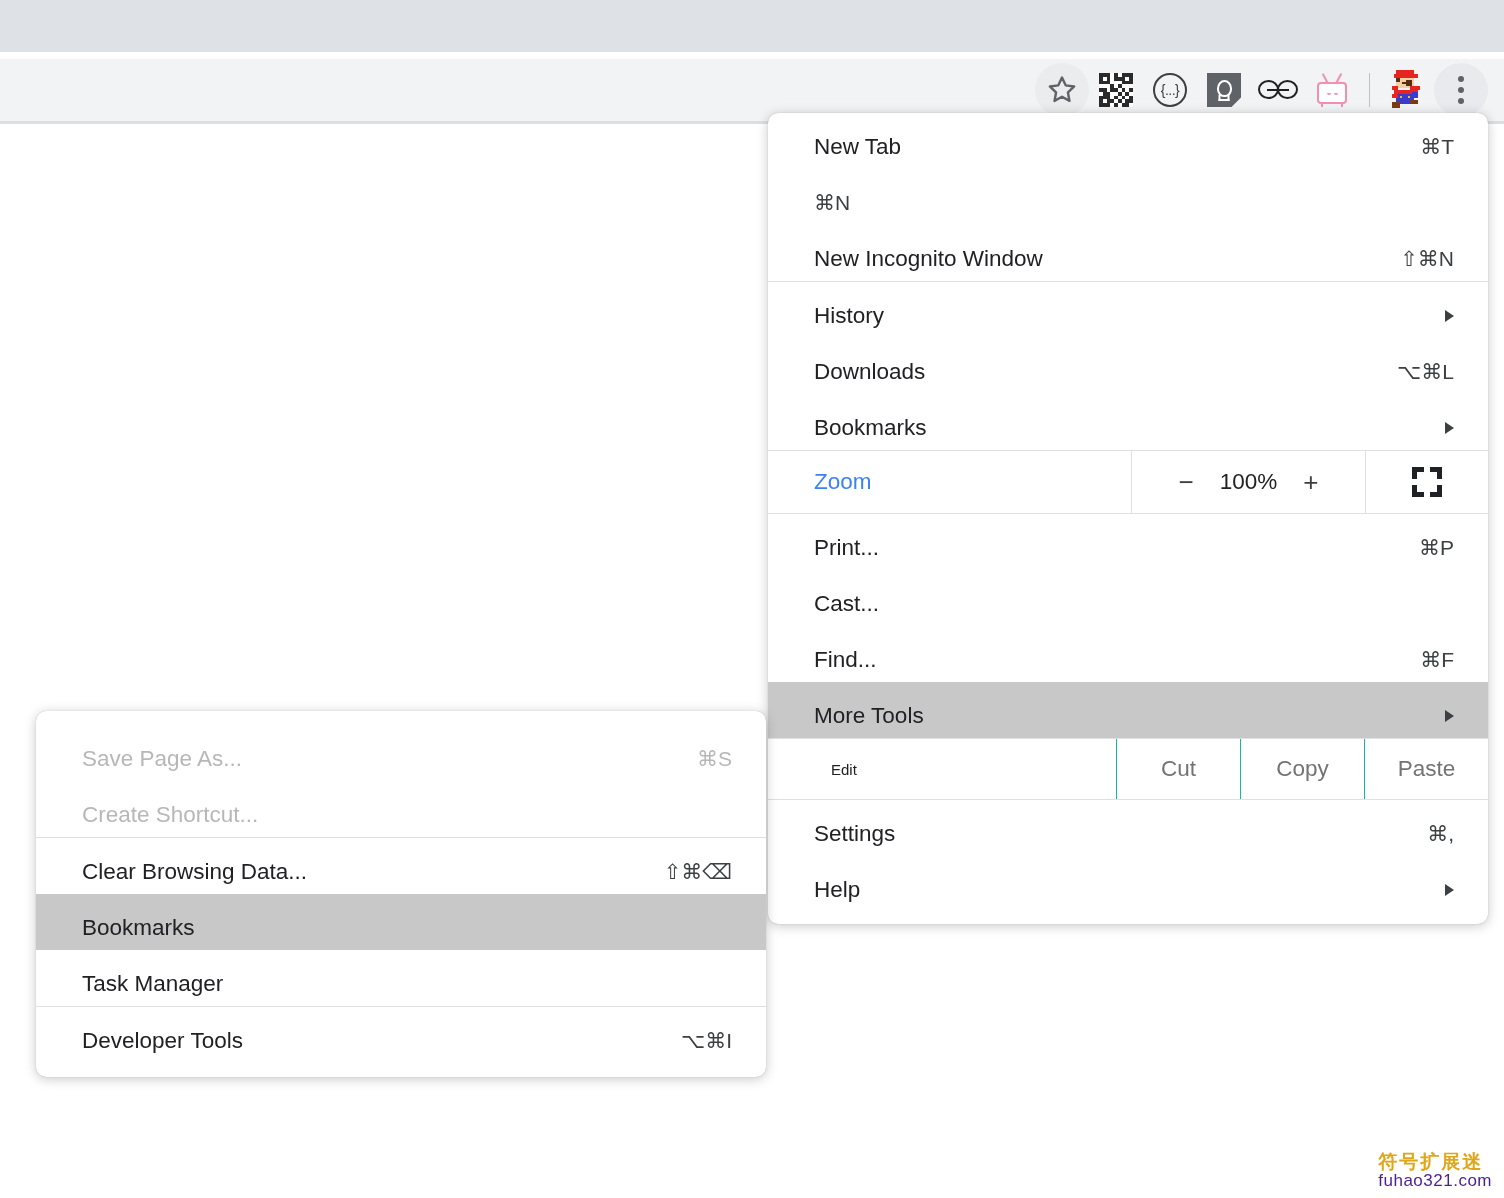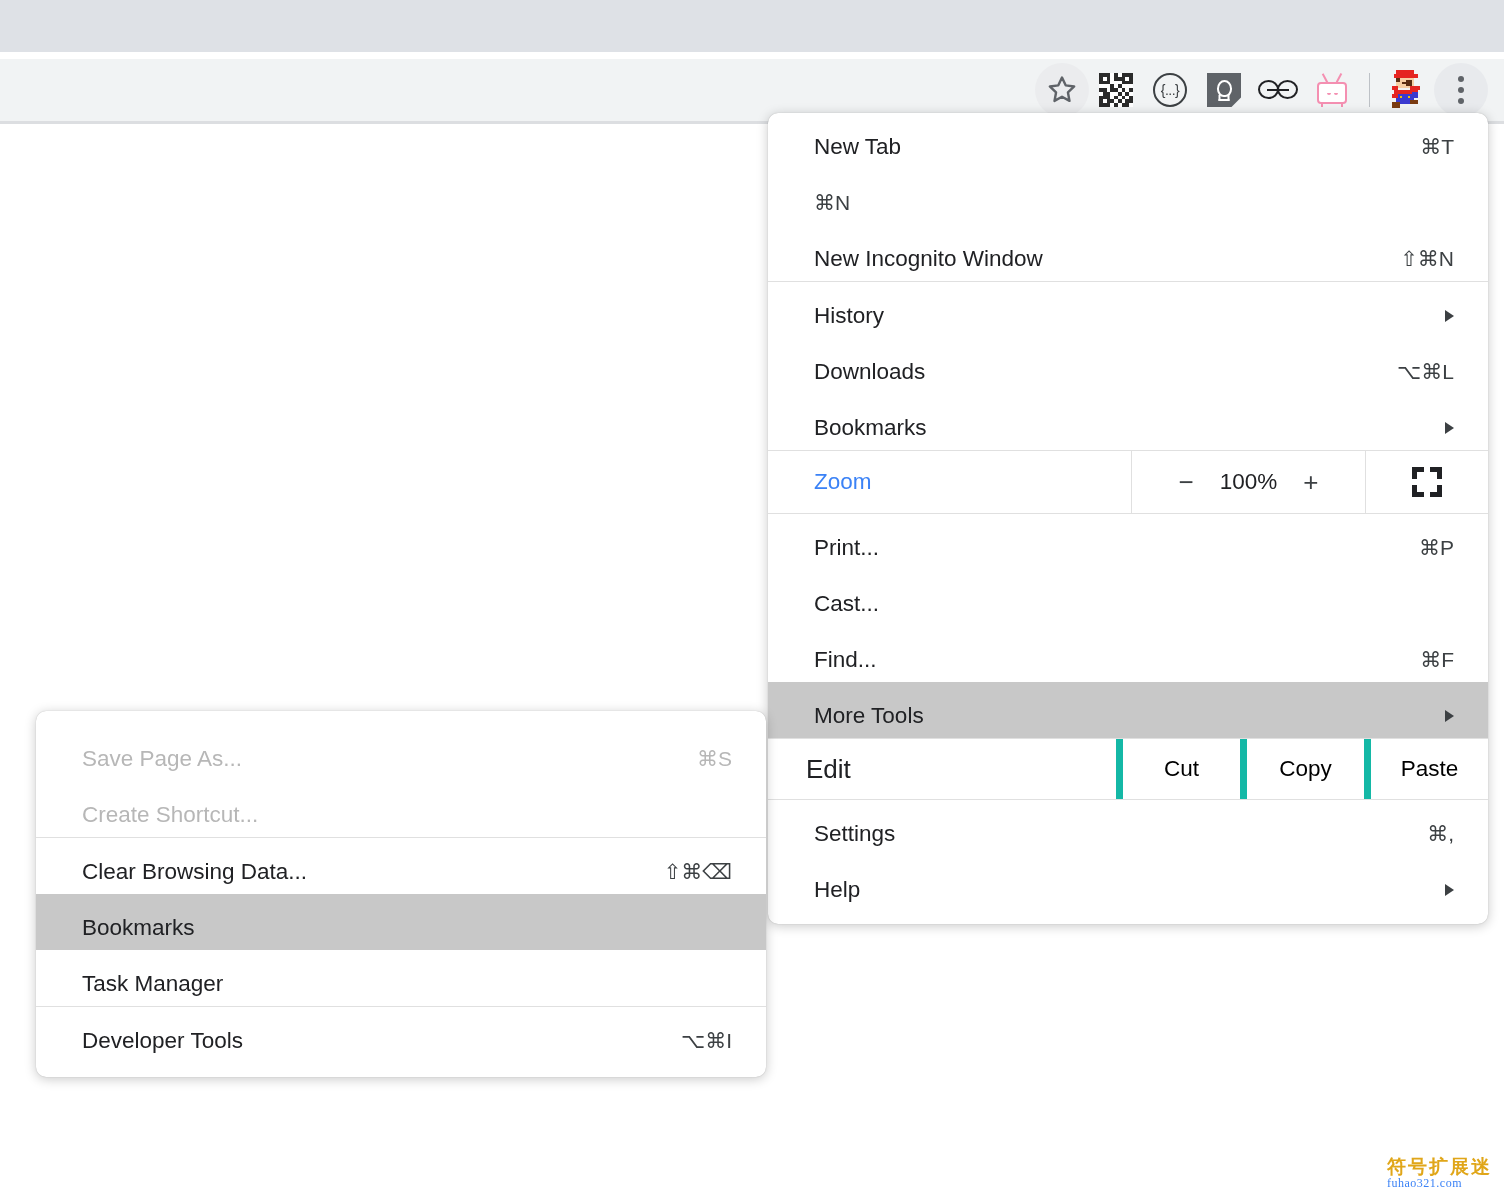--- a/index.html
+++ b/index.html
@@ -147,40 +147,40 @@
   .fs-icon { width: 30px; height: 30px; position: relative; }
   .fs-icon i { position: absolute; width: 12px; height: 12px; display: block; }
   .fs-icon i.tl { left: 0; top: 0; border-left: 5px solid #202124; border-top: 5px solid #202124; }
   .fs-icon i.tr { right: 0; top: 0; border-right: 5px solid #202124; border-top: 5px solid #202124; }
   .fs-icon i.bl { left: 0; bottom: 0; border-left: 5px solid #202124; border-bottom: 5px solid #202124; }
   .fs-icon i.br { right: 0; bottom: 0; border-right: 5px solid #202124; border-bottom: 5px solid #202124; }
 
   
   .edit-row { display: flex; align-items: stretch; height: 60px; }
   .edit-label {
-    flex: 1 1 auto; display: flex; align-items: center; padding-left: 38px;
-    font-size: 26px; color: #202124;
+    flex: 1 1 auto; display: flex; align-items: center; padding-left: 63px;
+    font-size: 15px; color: #202124;
   }
   .edit-act {
     width: 124px; display: flex; align-items: center; justify-content: center;
-    font-size: 22.5px; color: #000000; border-left: 7px solid #14b8a6;
+    font-size: 22.5px; color: #737373; border-left: 1px solid #14b8a6;
   }
 
   
   .watermark {
     position: absolute; right: 12px; bottom: 8px; 
     line-height: 1.05;
   }
   .watermark .cn {
     font-size: 19px; color: #e0a619; font-weight: bold; letter-spacing: 2px;
     font-family: "DejaVu Sans", sans-serif;
   }
   .watermark .en {
-    font-size: 12px; color: #3b82f6; letter-spacing: 0.5px;
-    font-family: Liberation Serif, serif;
+    font-size: 17px; color: #4c1d95; letter-spacing: 0.5px;
+    font-family: Liberation Sans, sans-serif;
   }
 </style>
 </head>
 <body>
 
 <div id="root">
 
   <div class="tabstrip"></div>
   <div class="toolbar"></div>
   <div class="toolbar-sep"></div>

